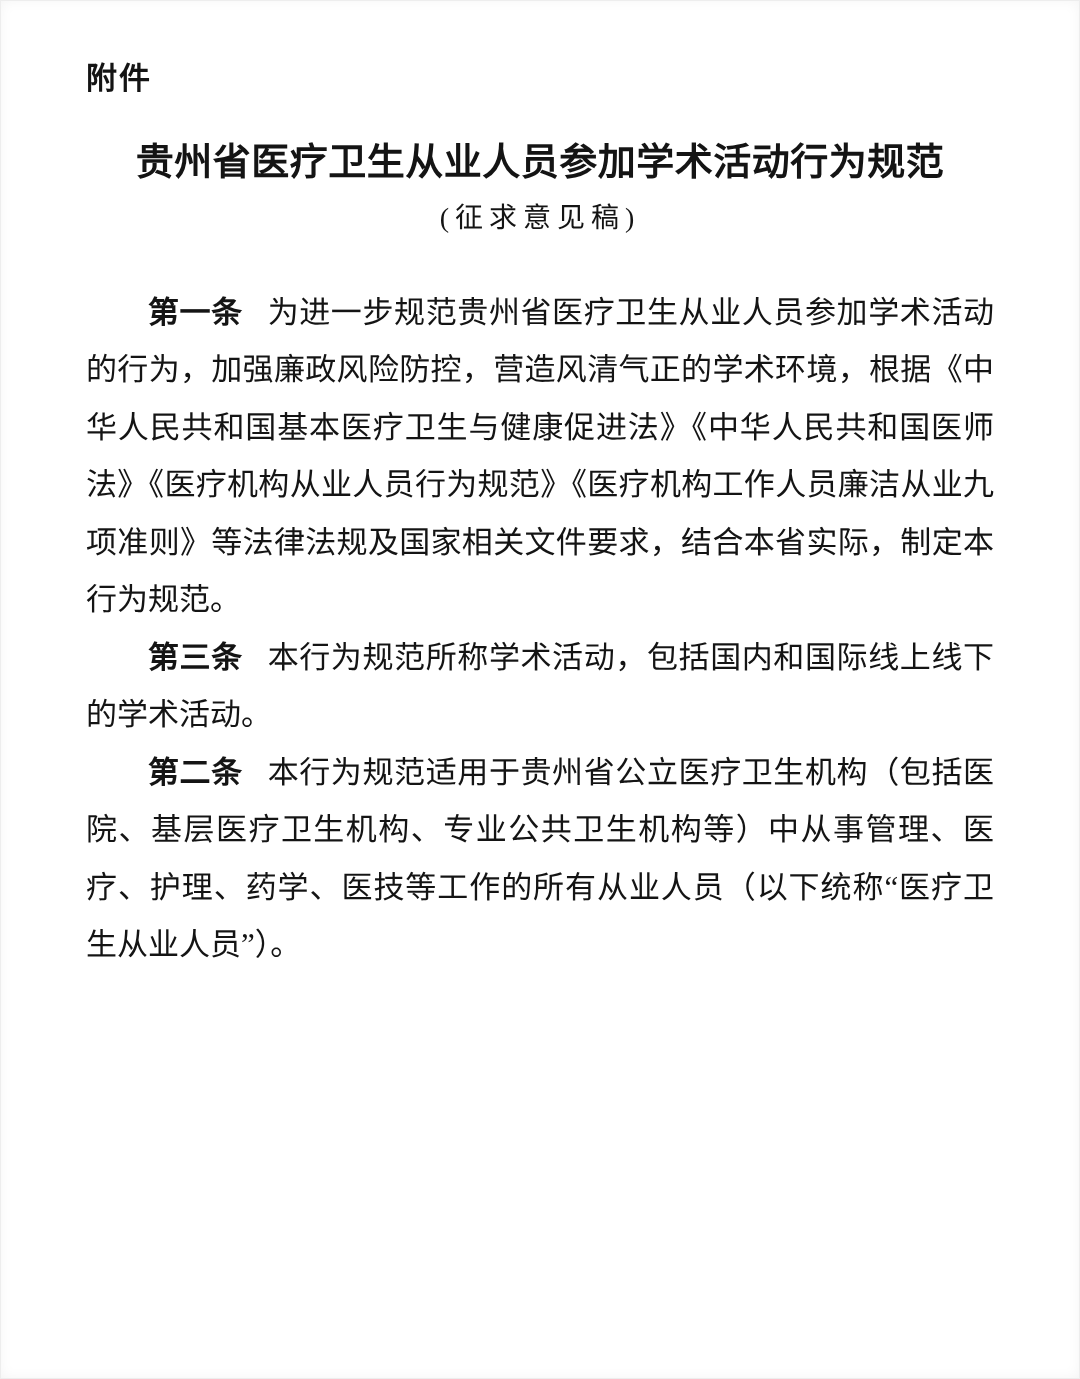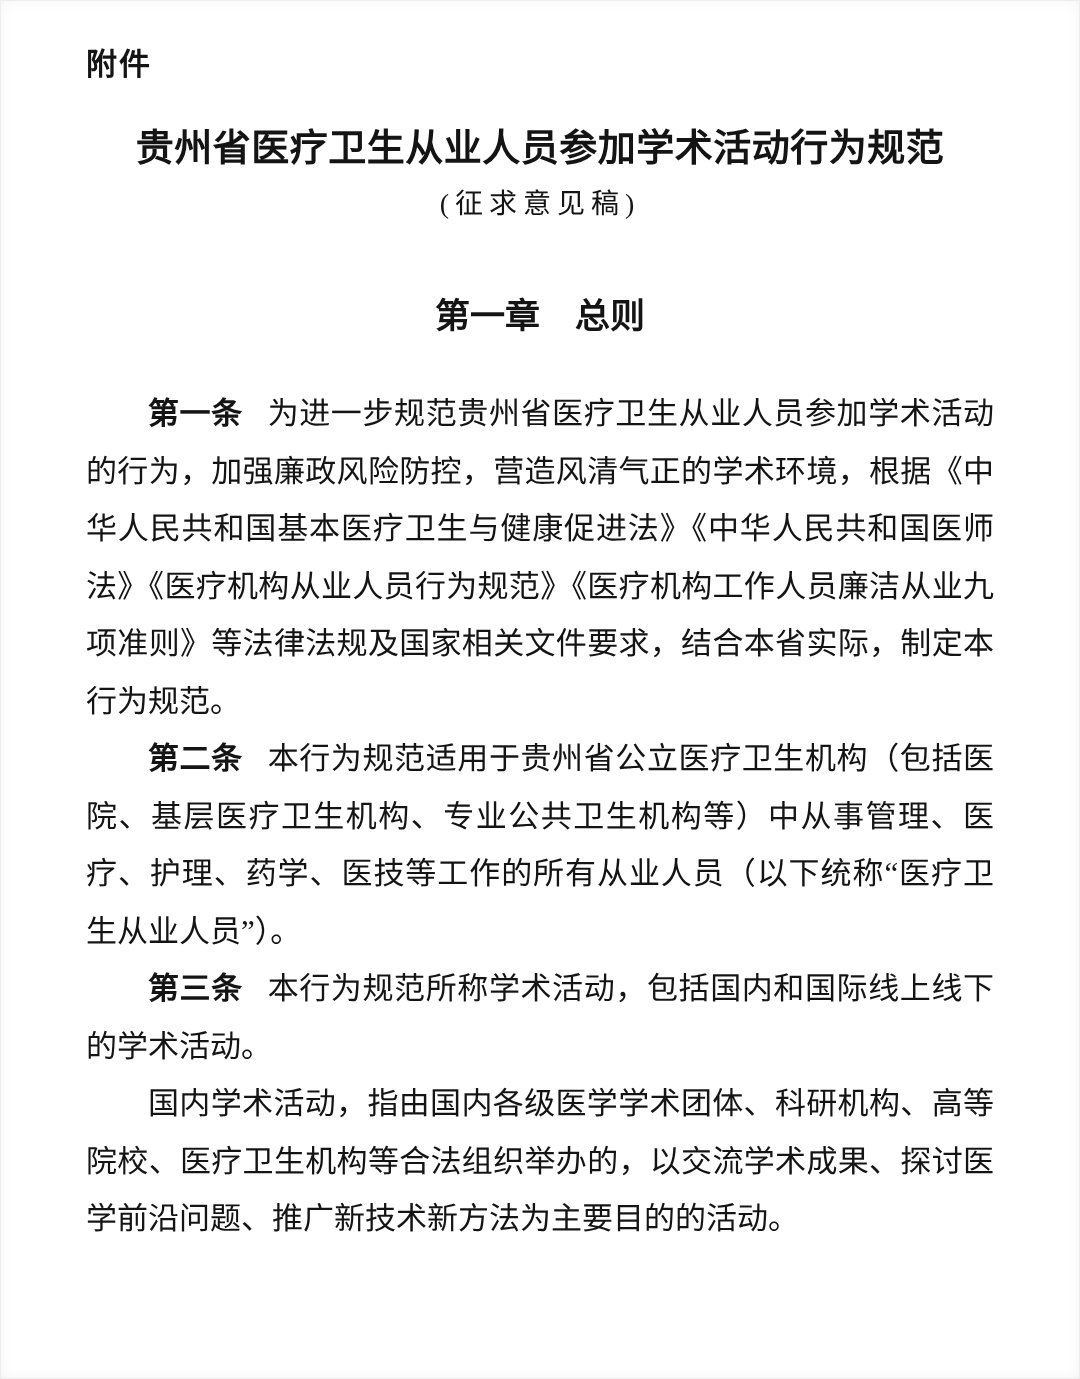--- a/index.html
+++ b/index.html
@@ -7,21 +7,21 @@
     padding: 0;
     background: #ffffff;
   }
   .page {
     position: relative;
     width: 1080px;
     height: 1379px;
     box-sizing: border-box;
     background: #ffffff;
     color: #141414;
-    padding: 48px 86px 40px 86px;
+    padding: 62px 86px 40px 86px;
     box-shadow: inset 0 0 0 1px #ededed, inset 0 0 14px rgba(0,0,0,0.05);
     overflow: hidden;
     font-family: "Liberation Serif", serif;
   }
   .attachment-label {
     font-family: "Liberation Sans", sans-serif;
     font-size: 31px;
     font-weight: 700;
     line-height: 1.1;
     letter-spacing: 2px;
@@ -72,35 +72,31 @@
 <body>
 
 <div class="page">
 
   <div class="attachment-label">附件</div>
 
   <h1 class="doc-title">贵州省医疗卫生从业人员参加学术活动行为规范</h1>
 
   <div class="doc-subtitle">(征求意见稿)</div>
 
-  <h2 class="chapter-heading">第一章　总则</h2>
 
   <section class="doc-body">
 
     <p>
       <span class="article-label">第一条</span><span>为进一步规范贵州省医疗卫生从业人员参加学术活动的行为，加强廉政风险防控，营造风清气正的学术环境，根据《中华人民共和国基本医疗卫生与健康促进法》《中华人民共和国医师法》《医疗机构从业人员行为规范》《医疗机构工作人员廉洁从业九项准则》等法律法规及国家相关文件要求，结合本省实际，制定本行为规范。</span>
     </p>
 
     <p>
-      <span class="article-label">第二条</span><span>本行为规范适用于贵州省公立医疗卫生机构（包括医院、基层医疗卫生机构、专业公共卫生机构等）中从事管理、医疗、护理、药学、医技等工作的所有从业人员（以下统称“医疗卫生从业人员”）。</span>
-    </p>
-
-    <p>
       <span class="article-label">第三条</span><span>本行为规范所称学术活动，包括国内和国际线上线下的学术活动。</span>
     </p>
 
     <p>
-      <span>国内学术活动，指由国内各级医学学术团体、科研机构、高等院校、医疗卫生机构等合法组织举办的，以交流学术成果、探讨医学前沿问题、推广新技术新方法为主要目的的活动。</span>
+      <span class="article-label">第二条</span><span>本行为规范适用于贵州省公立医疗卫生机构（包括医院、基层医疗卫生机构、专业公共卫生机构等）中从事管理、医疗、护理、药学、医技等工作的所有从业人员（以下统称“医疗卫生从业人员”）。</span>
     </p>
+
 
   </section>
 
 </div>
 
 </body></html>

